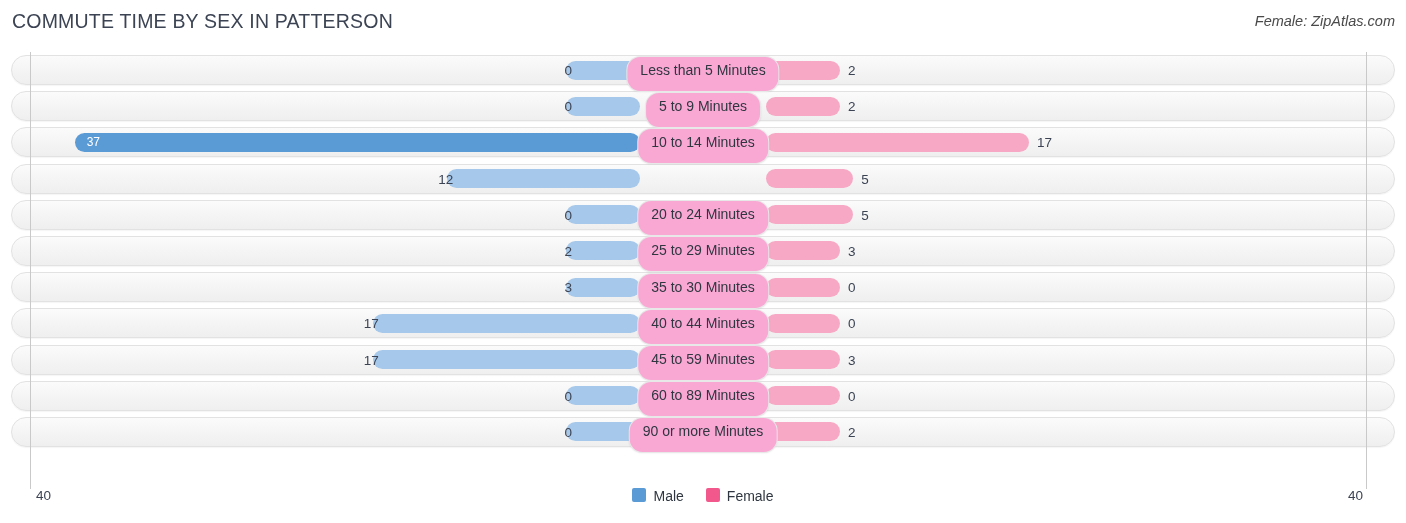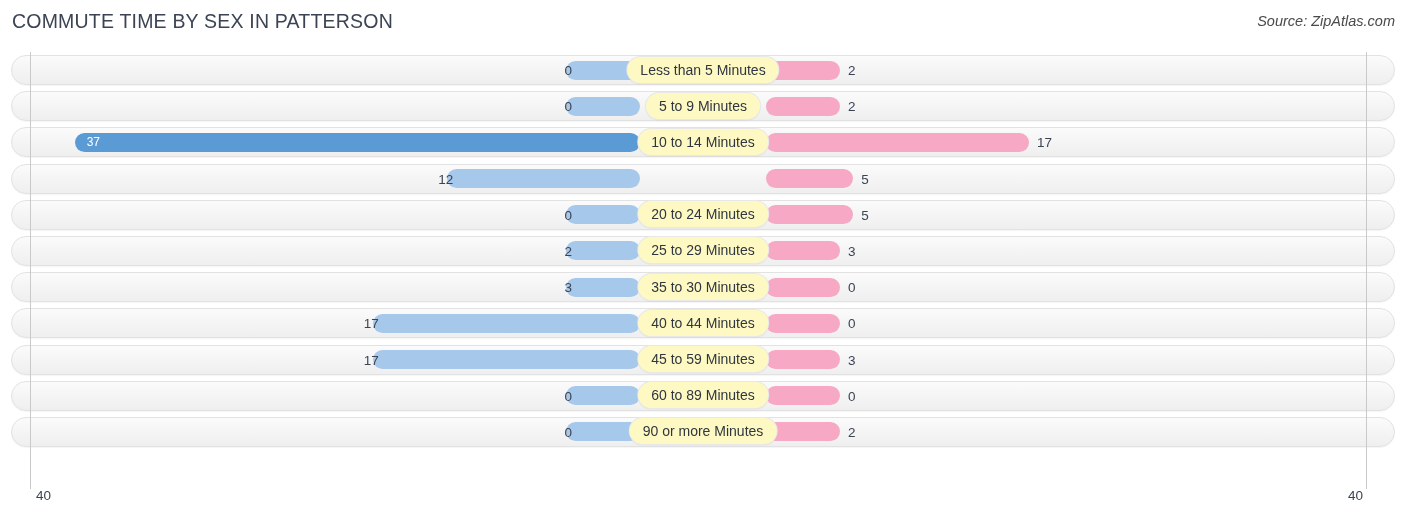--- a/index.html
+++ b/index.html
@@ -93,23 +93,23 @@
   .val.left  { text-align: right; }
   .val.right { text-align: left; }
   .val.inside {
     color: #ffffff;
     font-size: 12px;
   }
 
   .center-pill {
     position: absolute;
     top: 4.5px;
-    height: 26px;
+    height: 34px;
     line-height: 26px;
-    background: #fef9c3;
+    background: #f9a8d4;
     border-radius: 13px;
     font-size: 14px;
     color: #2f3640;
     text-align: center;
     white-space: nowrap;
     padding: 0 13px;
     transform: translateX(-50%);
     box-shadow: 0 0 0 1px #e8e8e8, 0 1px 2px rgba(0,0,0,0.10);
     z-index: 5;
   }
@@ -158,21 +158,21 @@
     display: inline-block;
     vertical-align: middle;
   }
 </style>
 </head>
 <body>
 
 <div id="page">
 
   <div id="title">COMMUTE TIME BY SEX IN PATTERSON</div>
-  <div id="source">Source: ZipAtlas.com</div>
+  <div id="source">Female: ZipAtlas.com</div>
 
   <div id="plot">
     <div class="axis-line" id="axis-left"></div>
     <div class="axis-line" id="axis-right"></div>
     <div id="rows">
         <div class="row">
           <div class="track"></div>
           <div class="bar male" style="right: 766px; width: 74px; background: rgb(166, 200, 234);"></div>
           <div class="val left" style="right: 834px;">0</div>
           <div class="bar female" style="left: 766px; width: 74px; background: rgb(247, 168, 196);"></div>
@@ -257,15 +257,16 @@
           <div class="bar female" style="left: 766px; width: 74px; background: rgb(247, 168, 196);"></div>
           <div class="val right" style="left: 848px;">2</div>
           <div class="center-pill" style="left: 703px; text-align: center;">90 or more Minutes</div>
         </div>
       </div>
   </div>
 
   <div id="footer">
     <div class="axis-label" id="axis-label-left">40</div>
     <div class="axis-label" id="axis-label-right">40</div>
+    <div id="legend"><div class="legend-item"><span class="legend-swatch" style="background: rgb(91, 155, 213);"></span><span class="legend-label">Male</span></div><div class="legend-item"><span class="legend-swatch" style="background: rgb(242, 88, 139);"></span><span class="legend-label">Female</span></div></div>
   </div>
 
 </div>
 
 </body></html>

